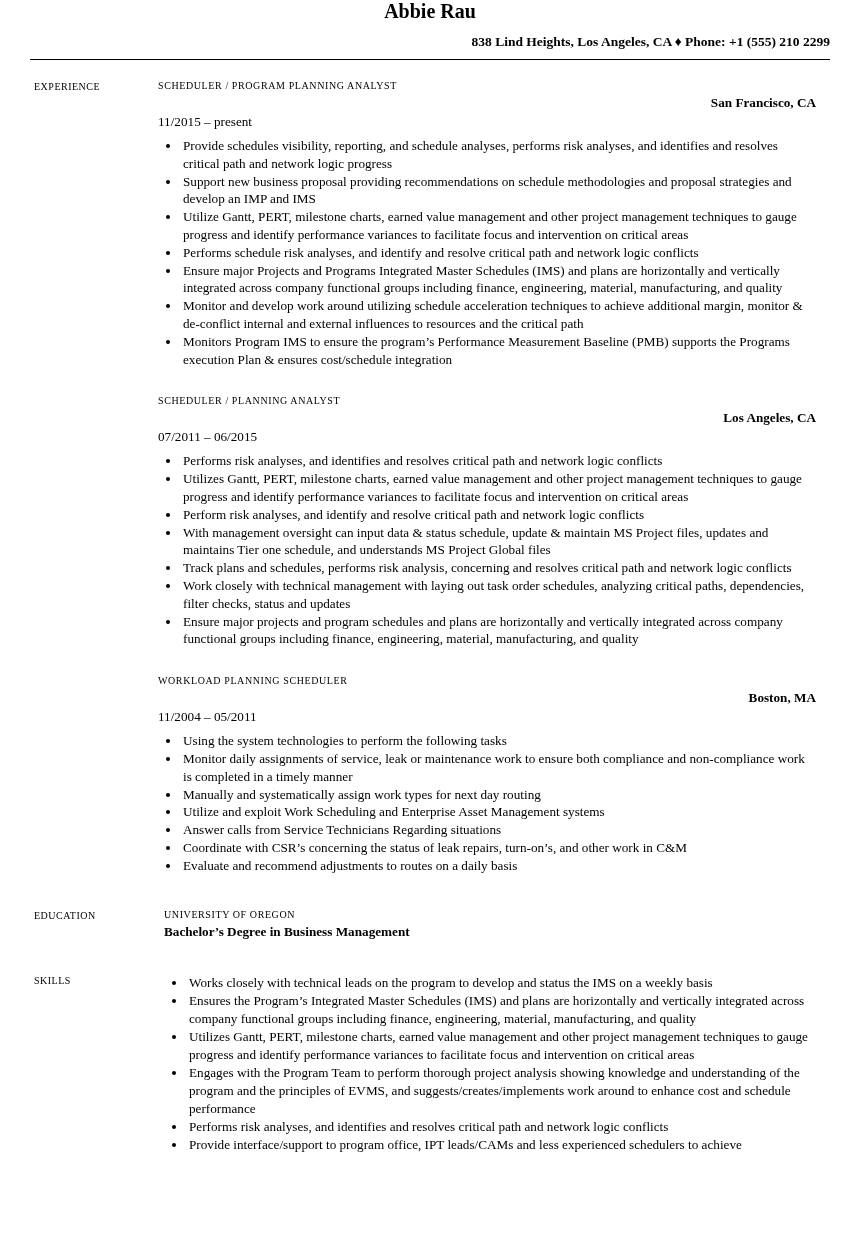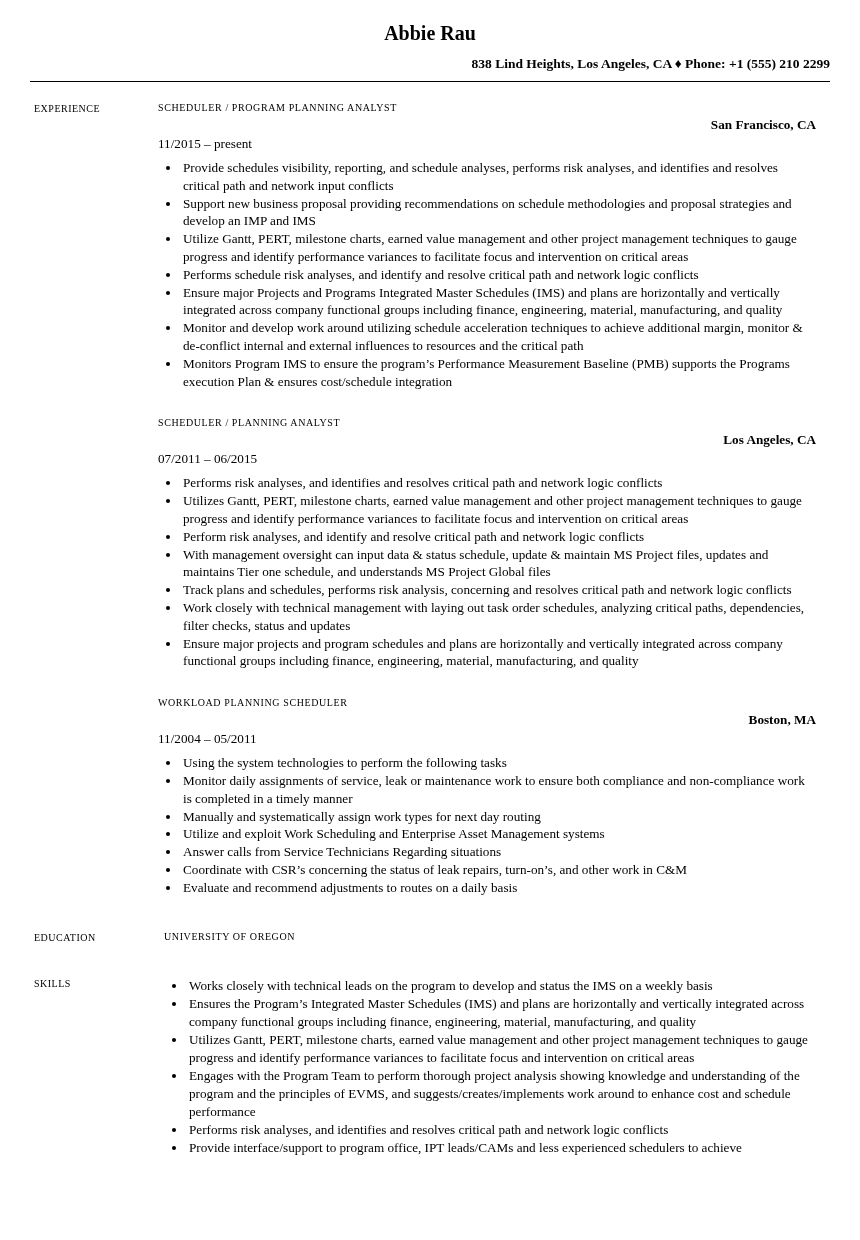--- a/index.html
+++ b/index.html
@@ -15,21 +15,20 @@
     font-family: "Liberation Serif", serif;
     color: #000000;
   }
   .page {
     width: 860px;
     padding: 0 30px;
   }
   
   .name {
     margin: 0;
-    padding-top: 22px;
     text-align: center;
     font-size: 20px;
     font-weight: 700;
   }
   .contact {
     margin-top: 11px;
     text-align: right;
     font-size: 13.5px;
     font-weight: 700;
   }
@@ -113,21 +112,21 @@
 
   <section class="section">
     <div class="section-label">EXPERIENCE</div>
     <div class="section-body">
 
       <article class="job">
         <h2 class="job-title">SCHEDULER / PROGRAM PLANNING ANALYST</h2>
         <div class="job-location">San Francisco, CA</div>
         <div class="job-dates">11/2015 – present</div>
         <ul class="bullets">
-            <li>Provide schedules visibility, reporting, and schedule analyses, performs risk analyses, and identifies and resolves critical path and network input conflicts</li>
+            <li>Provide schedules visibility, reporting, and schedule analyses, performs risk analyses, and identifies and resolves critical path and network logic progress</li>
             <li>Support new business proposal providing recommendations on schedule methodologies and proposal strategies and develop an IMP and IMS</li>
             <li>Utilize Gantt, PERT, milestone charts, earned value management and other project management techniques to gauge progress and identify performance variances to facilitate focus and intervention on critical areas</li>
             <li>Performs schedule risk analyses, and identify and resolve critical path and network logic conflicts</li>
             <li>Ensure major Projects and Programs Integrated Master Schedules (IMS) and plans are horizontally and vertically integrated across company functional groups including finance, engineering, material, manufacturing, and quality</li>
             <li>Monitor and develop work around utilizing schedule acceleration techniques to achieve additional margin, monitor &amp; de-conflict internal and external influences to resources and the critical path</li>
             <li>Monitors Program IMS to ensure the program’s Performance Measurement Baseline (PMB) supports the Programs execution Plan &amp; ensures cost/schedule integration</li>
           </ul>
       </article>
 
       <article class="job">
@@ -160,20 +159,21 @@
           </ul>
       </article>
 
     </div>
   </section>
 
   <section class="section">
     <div class="section-label">EDUCATION</div>
     <div class="section-body">
       <h2 class="job-title">UNIVERSITY OF OREGON</h2>
+      <div class="degree">Bachelor’s Degree in Business Management</div>
     </div>
   </section>
 
   <section class="section">
     <div class="section-label">SKILLS</div>
     <div class="section-body">
       <ul class="bullets skills-list">
           <li>Works closely with technical leads on the program to develop and status the IMS on a weekly basis</li>
           <li>Ensures the Program’s Integrated Master Schedules (IMS) and plans are horizontally and vertically integrated across company functional groups including finance, engineering, material, manufacturing, and quality</li>
           <li>Utilizes Gantt, PERT, milestone charts, earned value management and other project management techniques to gauge progress and identify performance variances to facilitate focus and intervention on critical areas</li>

